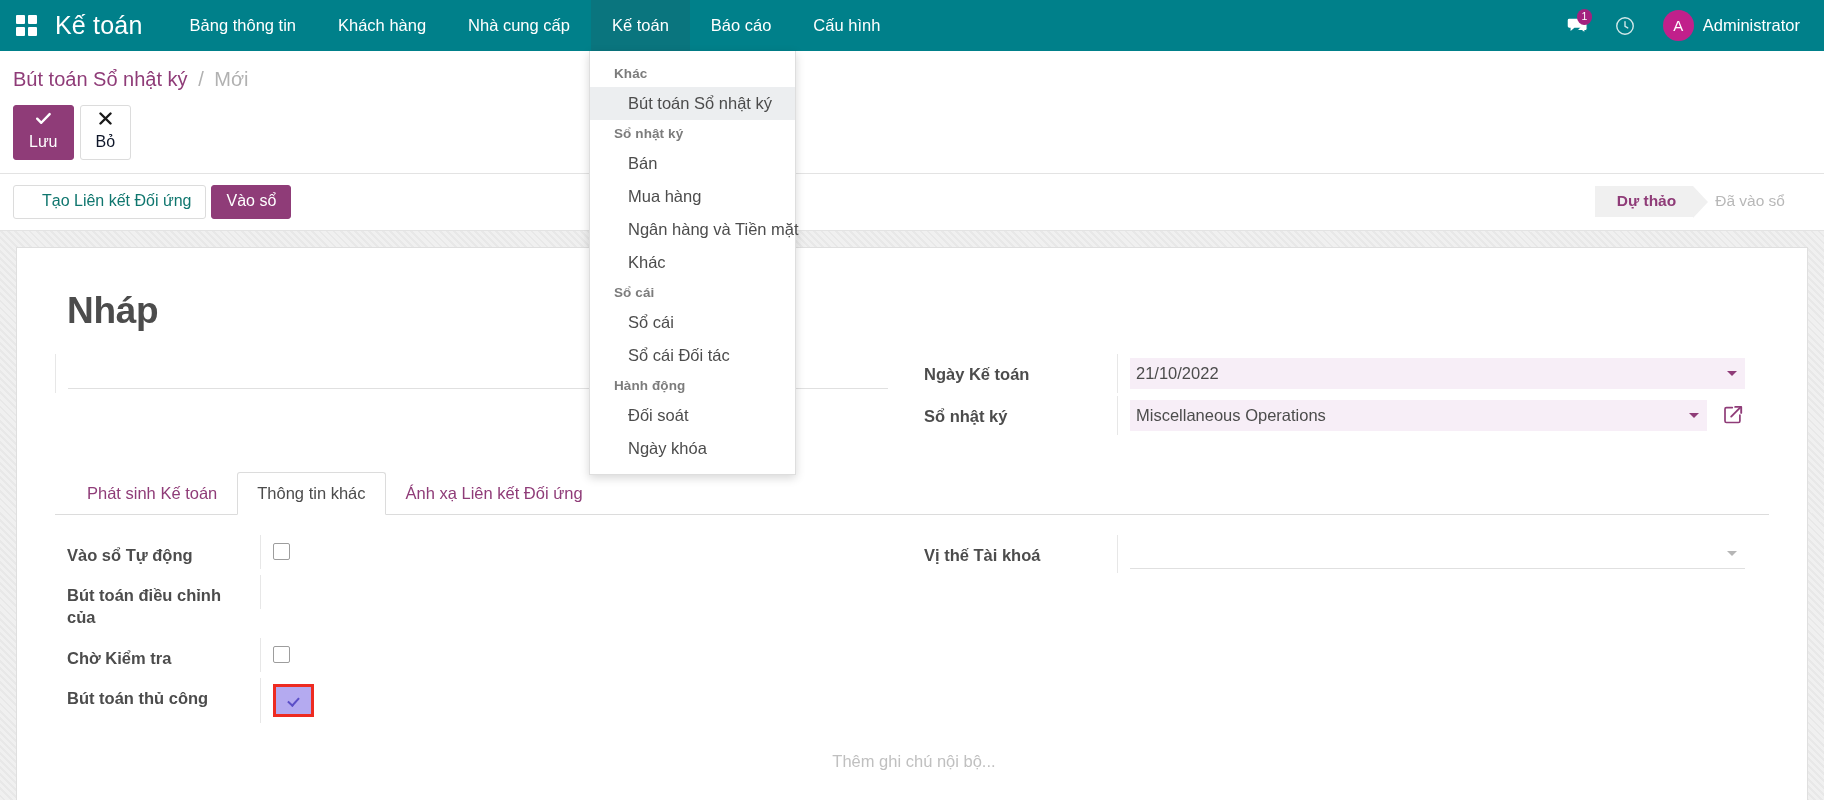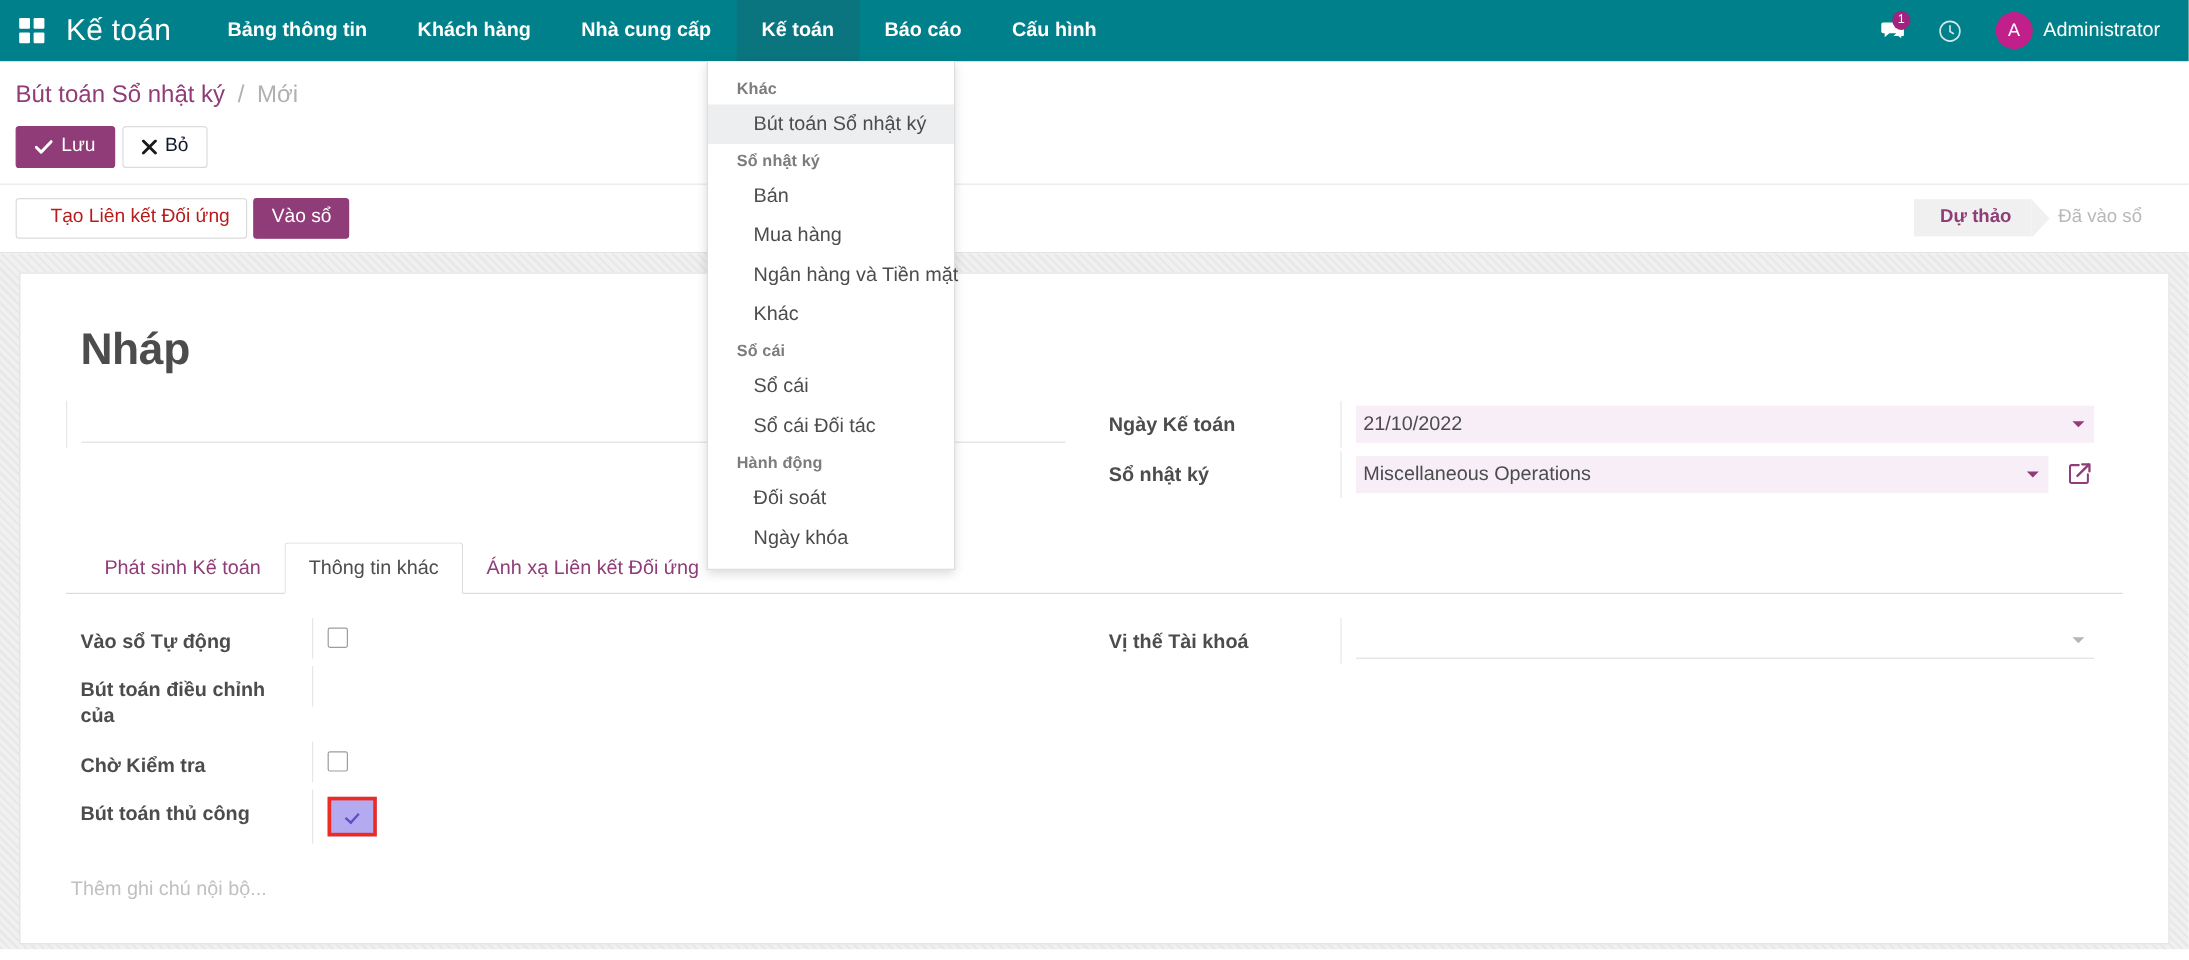--- a/index.html
+++ b/index.html
@@ -35,21 +35,21 @@
   }
   .apps-grid i { background: #ffffff; display: block; border-radius: 1px; }
   .nav-brand {
     display: flex; align-items: center;
     font-size: 25px;
     padding: 0 26px 0 4px;
     font-weight: 400;
     letter-spacing: .2px;
     cursor: pointer;
   }
-  .nav-items { display: flex; align-items: stretch; font-weight: bold; }
+  .nav-items { display: flex; align-items: stretch; }
   .nav-item {
     display: flex; align-items: center;
     padding: 0 21px;
     cursor: pointer;
     white-space: nowrap;
     font-size: 16.5px;
   }
   .nav-item.active { background: #0a757e; }
   .nav-right {
     margin-left: auto;
@@ -135,20 +135,21 @@
   .breadcrumb .current { color: #b1b1b1; }
   .btn-row { padding: 10px 0 13px 13px; display: flex; gap: 6px; }
   .btn {
     font-size: 16px;
     padding: 6px 15px 7px;
     border-radius: 3px;
     cursor: pointer;
     display: inline-flex; align-items: center; gap: 7px;
     line-height: 1.25;
     white-space: nowrap;
+    flex-direction: column;
   }
   .btn-primary {
     background: #8f3c78; color: #fff;
     border: 1px solid #8f3c78;
   }
   .btn-secondary {
     background: #ffffff; color: #0f172a;
     border: 1px solid #dcdcdc;
   }
 
@@ -162,21 +163,21 @@
     z-index: 10;
   }
   .sb-buttons { display: flex; gap: 5px; }
   .sb-btn {
     font-size: 16px;
     padding: 5px 14px 6px;
     border-radius: 3px;
     cursor: pointer;
     line-height: 1.3;
   }
-  .sb-btn.plain { background: #fff; border: 1px solid #dcdcdc; color: #b91c1c; padding-left: 28px; }
+  .sb-btn.plain { background: #fff; border: 1px solid #dcdcdc; color: #0f766e; padding-left: 28px; }
   .sb-btn.highlight { background: #8f3c78; border: 1px solid #8f3c78; color: #fff; }
   .sb-stages {
     margin-left: auto;
     display: flex; align-items: center;
     padding-right: 22px;
   }
   .stage {
     font-size: 15.5px;
     padding: 6px 17px 7px 22px;
     color: #b8b8b8;
@@ -349,20 +350,21 @@
     border-radius: 3px 3px 0 0;
   }
   .nb-page { padding: 20px 0 0 0; }
 
   .note-area {
     margin: 20px 0 0 4px;
     font-size: 16.5px;
     color: #c0c0c0;
     padding: 6px 0;
     cursor: text;
+    text-align: center;
   }
   .cb-row { min-height: 36px; }
   .cb-cell {
     flex: 1;
     border-left: 1px solid #e7e7e7;
     padding: 6px 0 6px 12px;
     display: flex; align-items: center;
     min-height: 34px;
   }
 </style>

